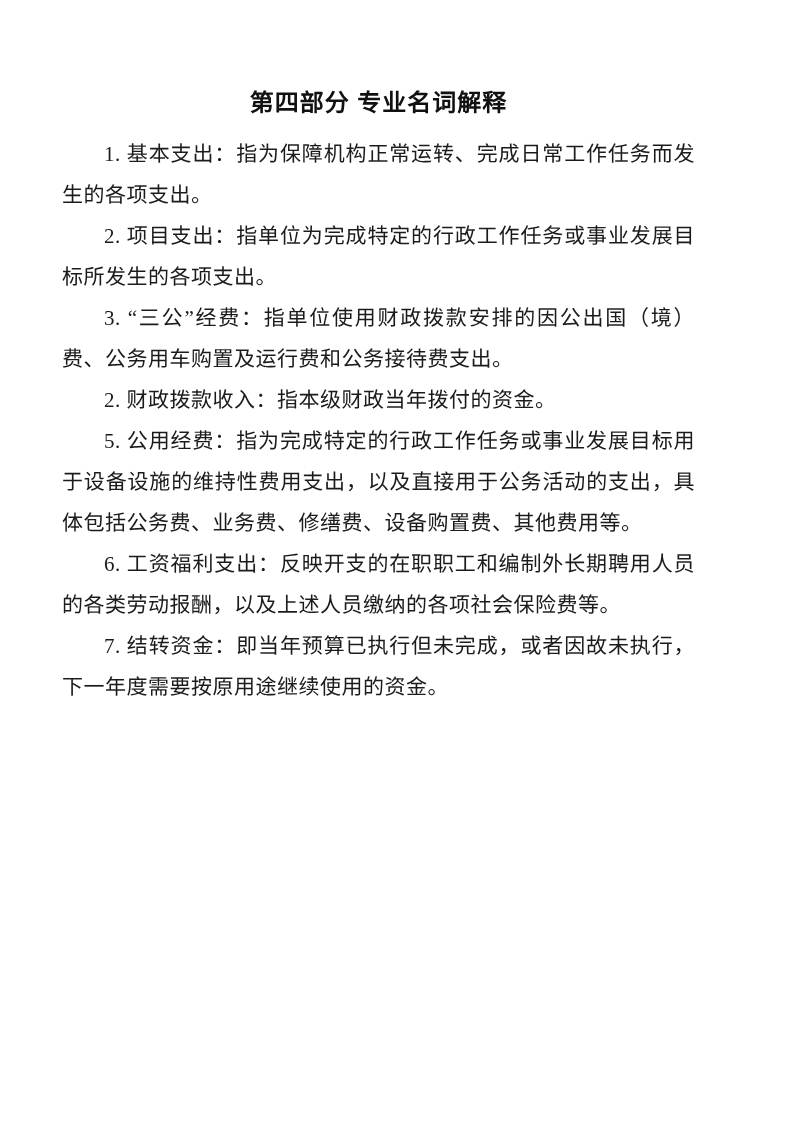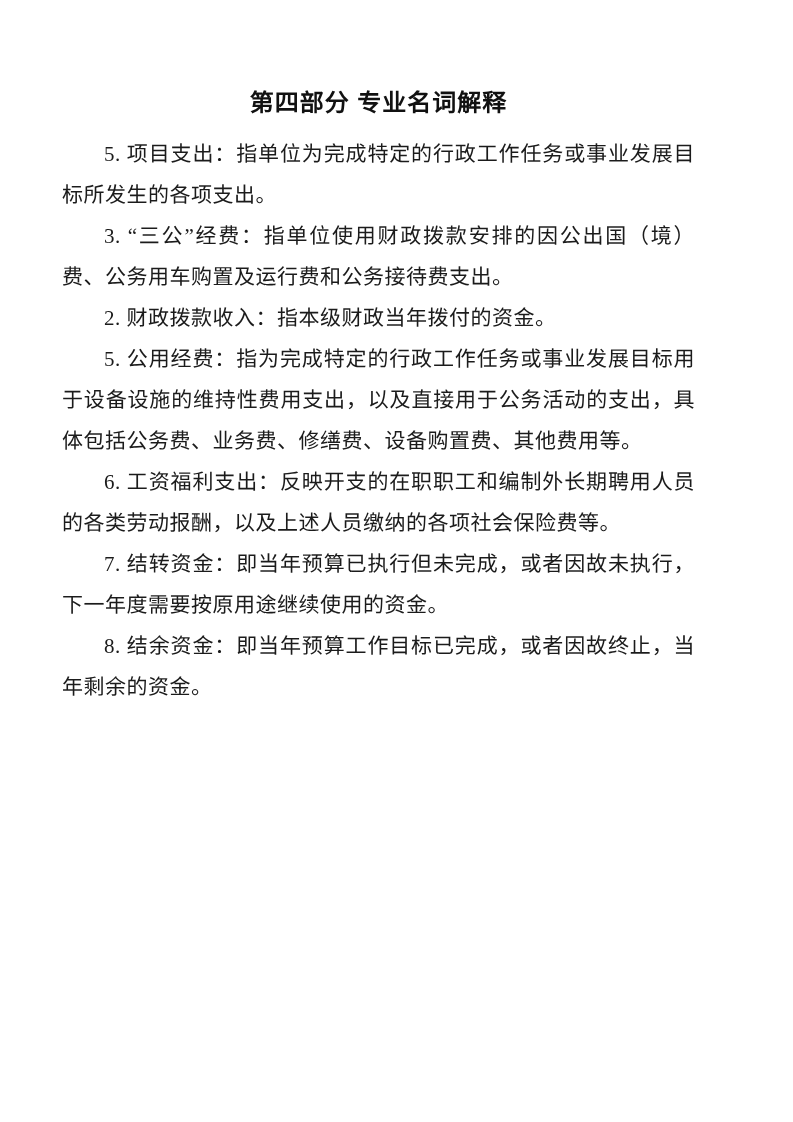--- a/index.html
+++ b/index.html
@@ -41,21 +41,21 @@
     word-break: break-all;
   }
 </style>
 </head>
 <body>
 
 <div class="page">
   <h1 class="doc-title">第四部分 专业名词解释</h1>
 
   <div class="doc-body">
-    <p>5. 项目支出：指单位为完成特定的行政工作任务或事业发展目标所发生的各项支出。</p>
+    <p>1. 基本支出：指为保障机构正常运转、完成日常工作任务而发生的各项支出。</p>
+    <p>2. 项目支出：指单位为完成特定的行政工作任务或事业发展目标所发生的各项支出。</p>
     <p>3. “三公”经费：指单位使用财政拨款安排的因公出国（境）费、公务用车购置及运行费和公务接待费支出。</p>
     <p>2. 财政拨款收入：指本级财政当年拨付的资金。</p>
     <p>5. 公用经费：指为完成特定的行政工作任务或事业发展目标用于设备设施的维持性费用支出，以及直接用于公务活动的支出，具体包括公务费、业务费、修缮费、设备购置费、其他费用等。</p>
     <p>6. 工资福利支出：反映开支的在职职工和编制外长期聘用人员的各类劳动报酬，以及上述人员缴纳的各项社会保险费等。</p>
     <p>7. 结转资金：即当年预算已执行但未完成，或者因故未执行，下一年度需要按原用途继续使用的资金。</p>
-    <p>8. 结余资金：即当年预算工作目标已完成，或者因故终止，当年剩余的资金。</p>
   </div>
 </div>
 
 </body></html>

